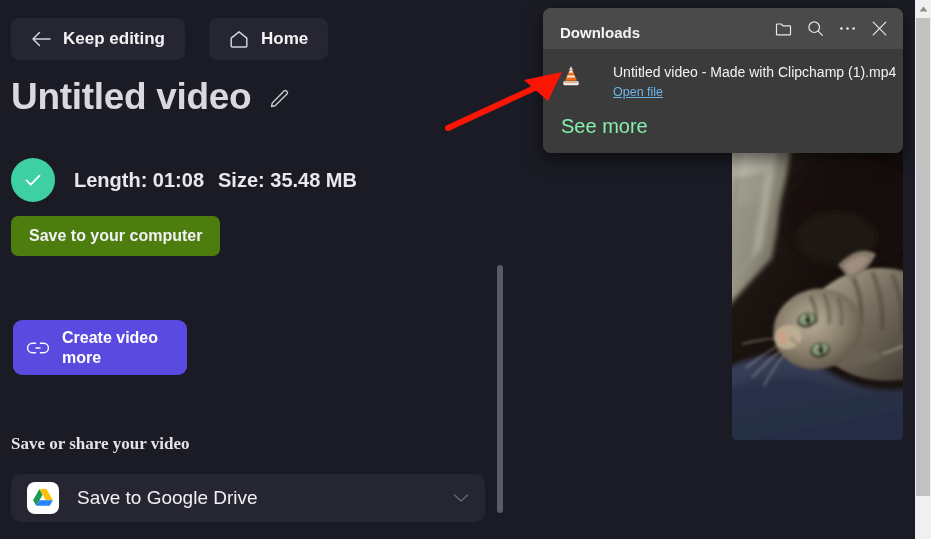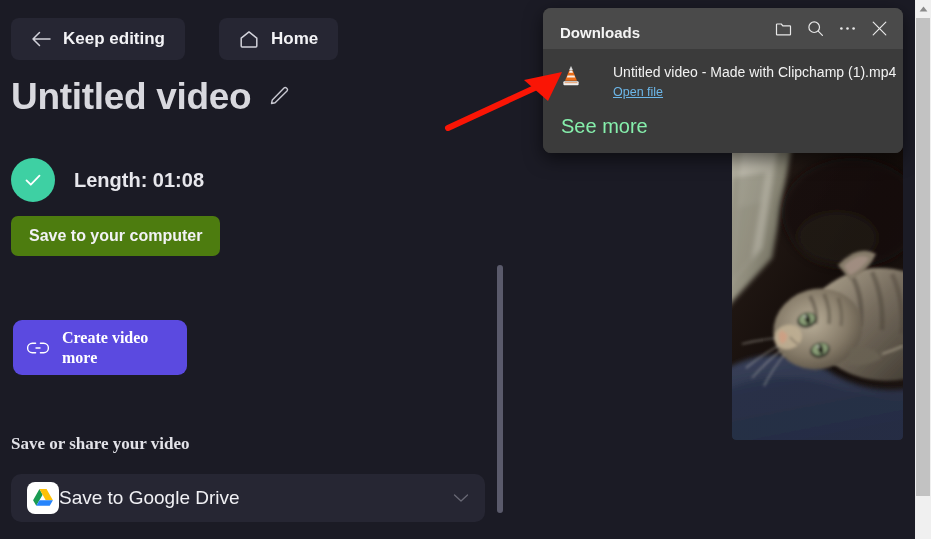--- a/index.html
+++ b/index.html
@@ -42,21 +42,21 @@
     width: 14px; height: 478px;
     background: #c2c2c2;
     border-radius: 0;
   }
 
   
   .topbar {
     position: absolute;
     top: 18px; left: 11px;
     display: flex;
-    gap: 34px;
+    gap: 24px;
     z-index: 5;
   }
   .top-btn {
     display: flex;
     align-items: center;
     gap: 12px;
     height: 42px;
     padding: 0 20px;
     background: #262633;
     border: none;
@@ -68,21 +68,21 @@
     cursor: pointer;
     white-space: nowrap;
   }
   .top-btn svg { display: block; flex: none; }
 
   
   .title-row {
     position: absolute;
     top: 78px; left: 11px;
     display: flex;
-    align-items: center;
+    align-items: flex-end;
     gap: 16px;
     z-index: 3;
   }
   .page-title {
     font-size: 37px;
     font-weight: bold;
     color: #d8d8de;
     letter-spacing: -0.3px;
     line-height: 1;
   }
@@ -153,21 +153,20 @@
     gap: 13px;
     padding: 8px 14px;
     font-family: "Liberation Sans", sans-serif;
     cursor: pointer;
     text-align: left;
   }
   .create-link-btn .cl-label {
     font-size: 16px;
     font-weight: bold;
     line-height: 1.22;
-    font-family: Liberation Serif, serif;
   }
   .create-link-btn svg { display:block; flex:none; }
   .create-link-desc {
     width: 262px;
     font-size: 15.5px;
     color: #c9c9d2;
     line-height: 1.42;
     padding-top: 5px;
   }
 
@@ -183,20 +182,21 @@
   }
   .share-card {
     position: absolute;
     top: 474px; left: 11px;
     width: 474px; height: 48px;
     background: #262633;
     border-radius: 10px;
     display: flex;
     align-items: center;
     padding: 0 16px;
+    gap: 18px;
     cursor: pointer;
     z-index: 3;
   }
   .gdrive-icon {
     width: 32px; height: 32px;
     background: #ffffff;
     border-radius: 8px;
     display: flex;
     align-items: center;
     justify-content: center;
@@ -348,20 +348,21 @@
   </div>
 
   <div class="status-row">
     <div class="check-circle">
       <svg width="24" height="24" viewBox="0 0 24 24" fill="none">
         <path d="M5.5 12.4l4.3 4.3 8.7-9" stroke="#ffffff" stroke-width="1.8" stroke-linecap="round" stroke-linejoin="round"></path>
       </svg>
     </div>
     <div class="status-text">
       <span>Length: 01:08</span>
+      <span>Size: 35.48 MB</span>
     </div>
   </div>
 
   <button class="save-computer-btn">Save to your computer</button>
 
   <div class="create-link-row">
     <button class="create-link-btn">
       <span>
         <svg width="22" height="14" viewBox="0 0 22 14" fill="none">
           <path d="M9 7H13" stroke="#ffffff" stroke-width="1.4" stroke-linecap="round"></path>

